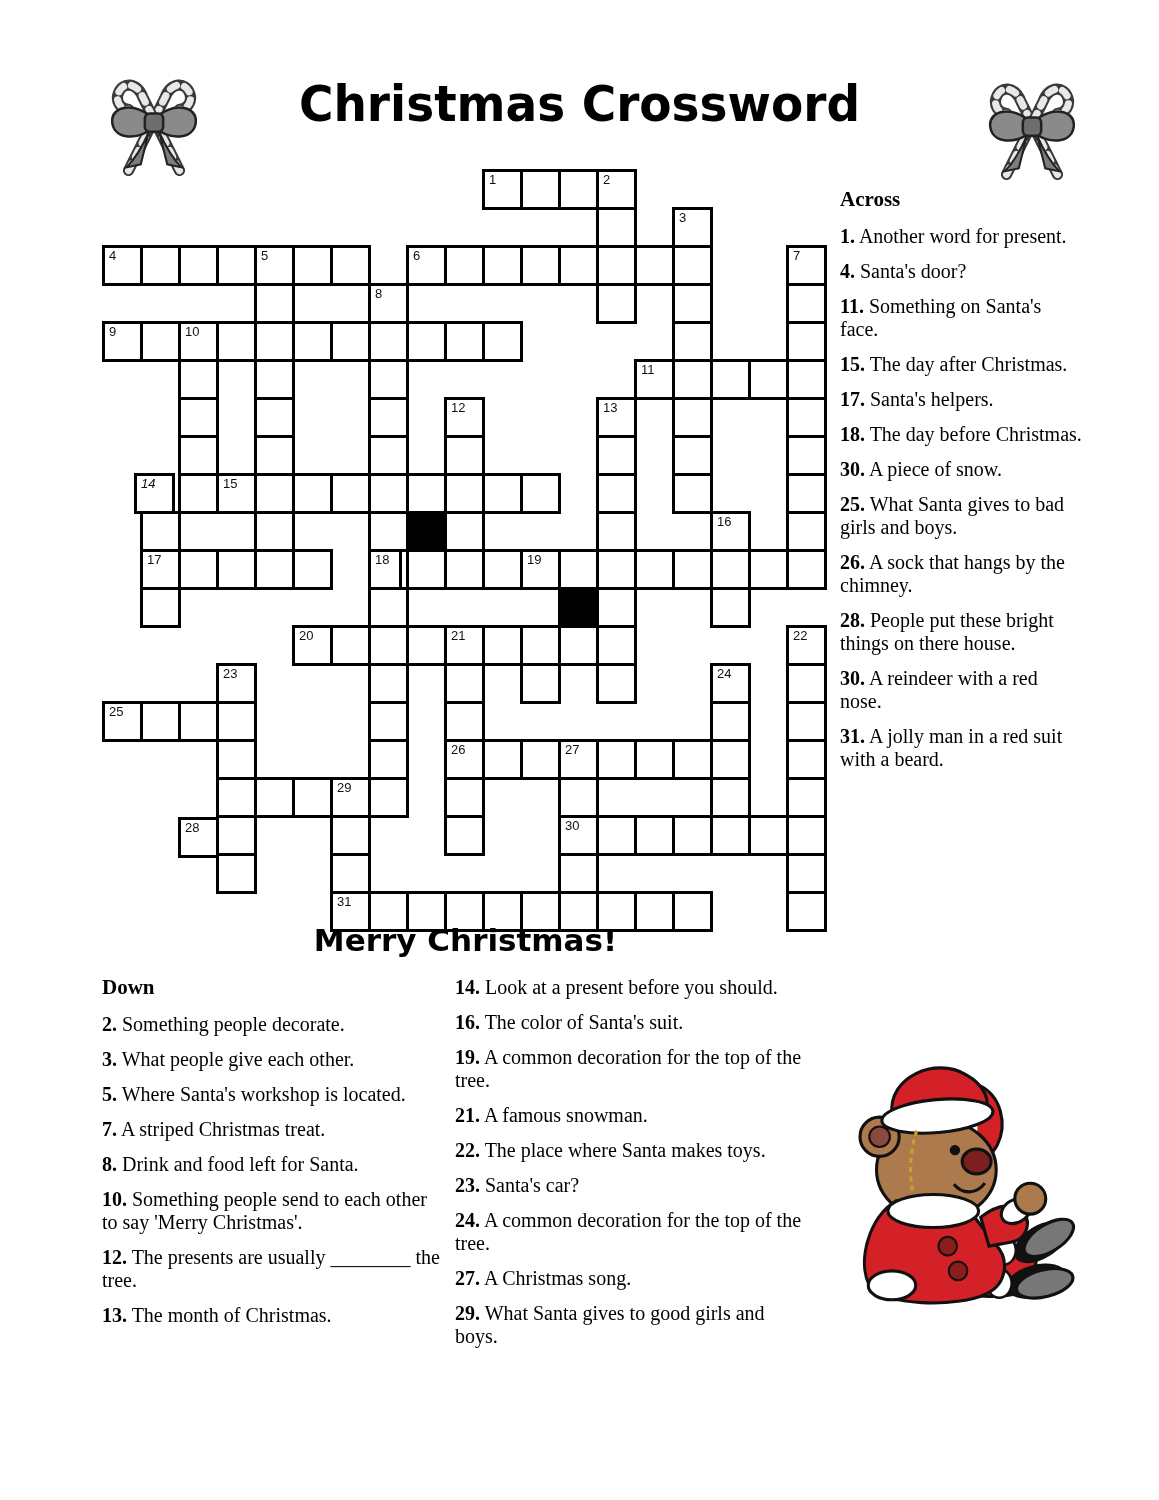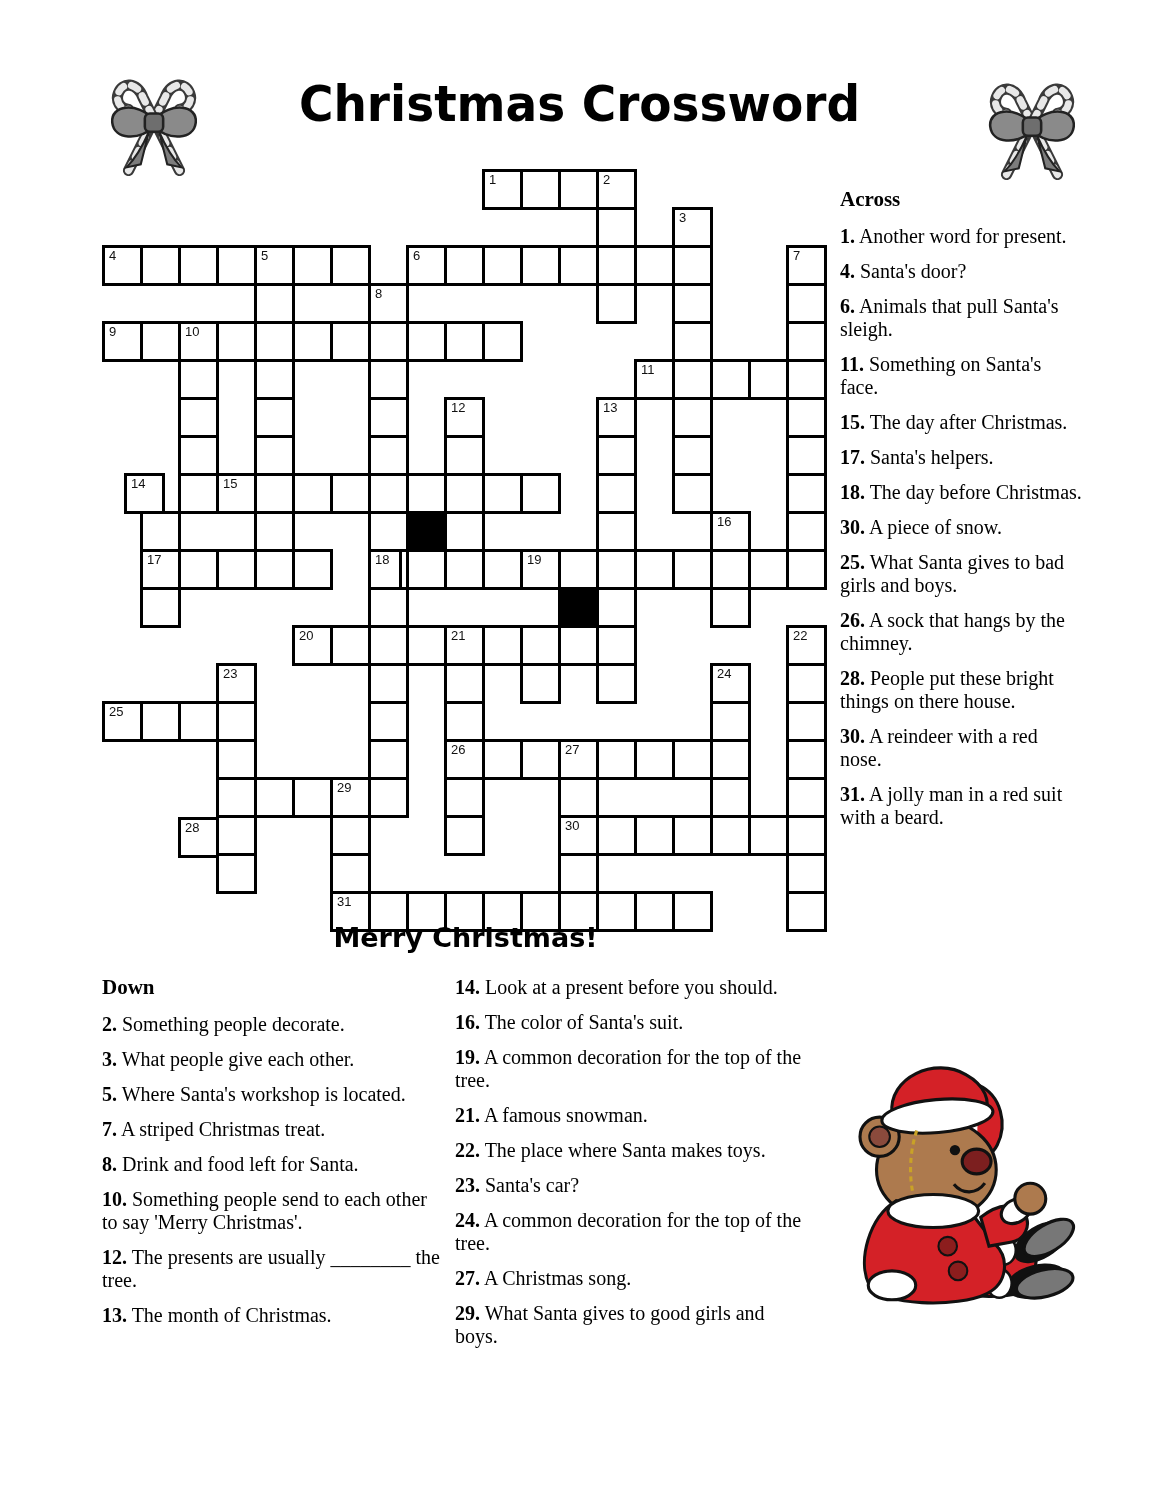--- a/index.html
+++ b/index.html
@@ -10,21 +10,21 @@
          letter-spacing:0px;transform:scaleY(1.04);}
   .deco{position:absolute;}
   .deco.tl{left:98px;top:58px;width:112px;height:118px;}
   .deco.tr{left:976px;top:62px;width:112px;height:118px;transform:scaleX(-1);}
   .grid{position:absolute;left:102px;top:169px;width:727px;height:765px;}
   .cell{position:absolute;box-sizing:border-box;border:3px solid #000;background:#fff;}
   .cell.black{background:#000;}
   .cell .num{position:absolute;top:1px;left:4px;font-family:"Liberation Sans",sans-serif;
              font-size:13px;line-height:14px;color:#111;}
   .merry{position:absolute;left:102px;top:922px;width:727px;text-align:center;
-         font-family:"DejaVu Sans",sans-serif;font-weight:600;font-size:27px;}
+         font-family:"DejaVu Sans",sans-serif;font-weight:600;font-size:31px;}
   .clues{position:absolute;font-size:20px;line-height:23px;}
   .clues h2{font-size:21px;line-height:23px;margin:0 0 14px 0;font-weight:bold;
             font-family:"Liberation Serif",serif;}
   .clues p{margin:0 0 12px 0;}
   .clues b{font-weight:bold;}
   .across-col{left:840px;top:188px;width:242px;}
   .down-col1{left:102px;top:976px;width:340px;}
   .down-col2{left:455px;top:976px;width:350px;}
   .bear{position:absolute;left:838px;top:1048px;width:238px;height:258px;}
 </style>
@@ -149,21 +149,21 @@
       </div>
       <div class="cell" style="left: 570px; top: 228px; width: 41px; height: 41px;"></div>
       <div class="cell" style="left: 684px; top: 228px; width: 41px; height: 41px;"></div>
       <div class="cell" style="left: 76px; top: 266px; width: 41px; height: 41px;"></div>
       <div class="cell" style="left: 152px; top: 266px; width: 41px; height: 41px;"></div>
       <div class="cell" style="left: 266px; top: 266px; width: 41px; height: 41px;"></div>
       <div class="cell" style="left: 342px; top: 266px; width: 41px; height: 41px;"></div>
       <div class="cell" style="left: 494px; top: 266px; width: 41px; height: 41px;"></div>
       <div class="cell" style="left: 570px; top: 266px; width: 41px; height: 41px;"></div>
       <div class="cell" style="left: 684px; top: 266px; width: 41px; height: 41px;"></div>
-      <div class="cell" style="left: 22px; top: 304px; width: 41px; height: 41px;">
+      <div class="cell" style="left: 32px; top: 304px; width: 41px; height: 41px; font-style: italic;">
         <span class="num">14</span>
       </div>
       <div class="cell" style="left: 76px; top: 304px; width: 41px; height: 41px;"></div>
       <div class="cell" style="left: 114px; top: 304px; width: 41px; height: 41px;">
         <span class="num">15</span>
       </div>
       <div class="cell" style="left: 152px; top: 304px; width: 41px; height: 41px;"></div>
       <div class="cell" style="left: 190px; top: 304px; width: 41px; height: 41px;"></div>
       <div class="cell" style="left: 228px; top: 304px; width: 41px; height: 41px;"></div>
       <div class="cell" style="left: 266px; top: 304px; width: 41px; height: 41px;"></div>
@@ -309,21 +309,20 @@
       <div class="cell" style="left: 684px; top: 722px; width: 41px; height: 41px;"></div>
     </div>
 
   <div class="merry">Merry Christmas!</div>
 
   <div class="clues across-col">
     <h2>Across</h2>
     <div id="across-list">
         <p class="clue"><b>1.</b> Another word for present.</p>
         <p class="clue"><b>4.</b> Santa's door?</p>
-        <p class="clue"><b>6.</b> Animals that pull Santa's sleigh.</p>
         <p class="clue"><b>11.</b> Something on Santa's face.</p>
         <p class="clue"><b>15.</b> The day after Christmas.</p>
         <p class="clue"><b>17.</b> Santa's helpers.</p>
         <p class="clue"><b>18.</b> The day before Christmas.</p>
         <p class="clue"><b>30.</b> A piece of snow.</p>
         <p class="clue"><b>25.</b> What Santa gives to bad girls and boys.</p>
         <p class="clue"><b>26.</b> A sock that hangs by the chimney.</p>
         <p class="clue"><b>28.</b> People put these bright things on there house.</p>
         <p class="clue"><b>30.</b> A reindeer with a red nose.</p>
         <p class="clue"><b>31.</b> A jolly man in a red suit with a beard.</p>

